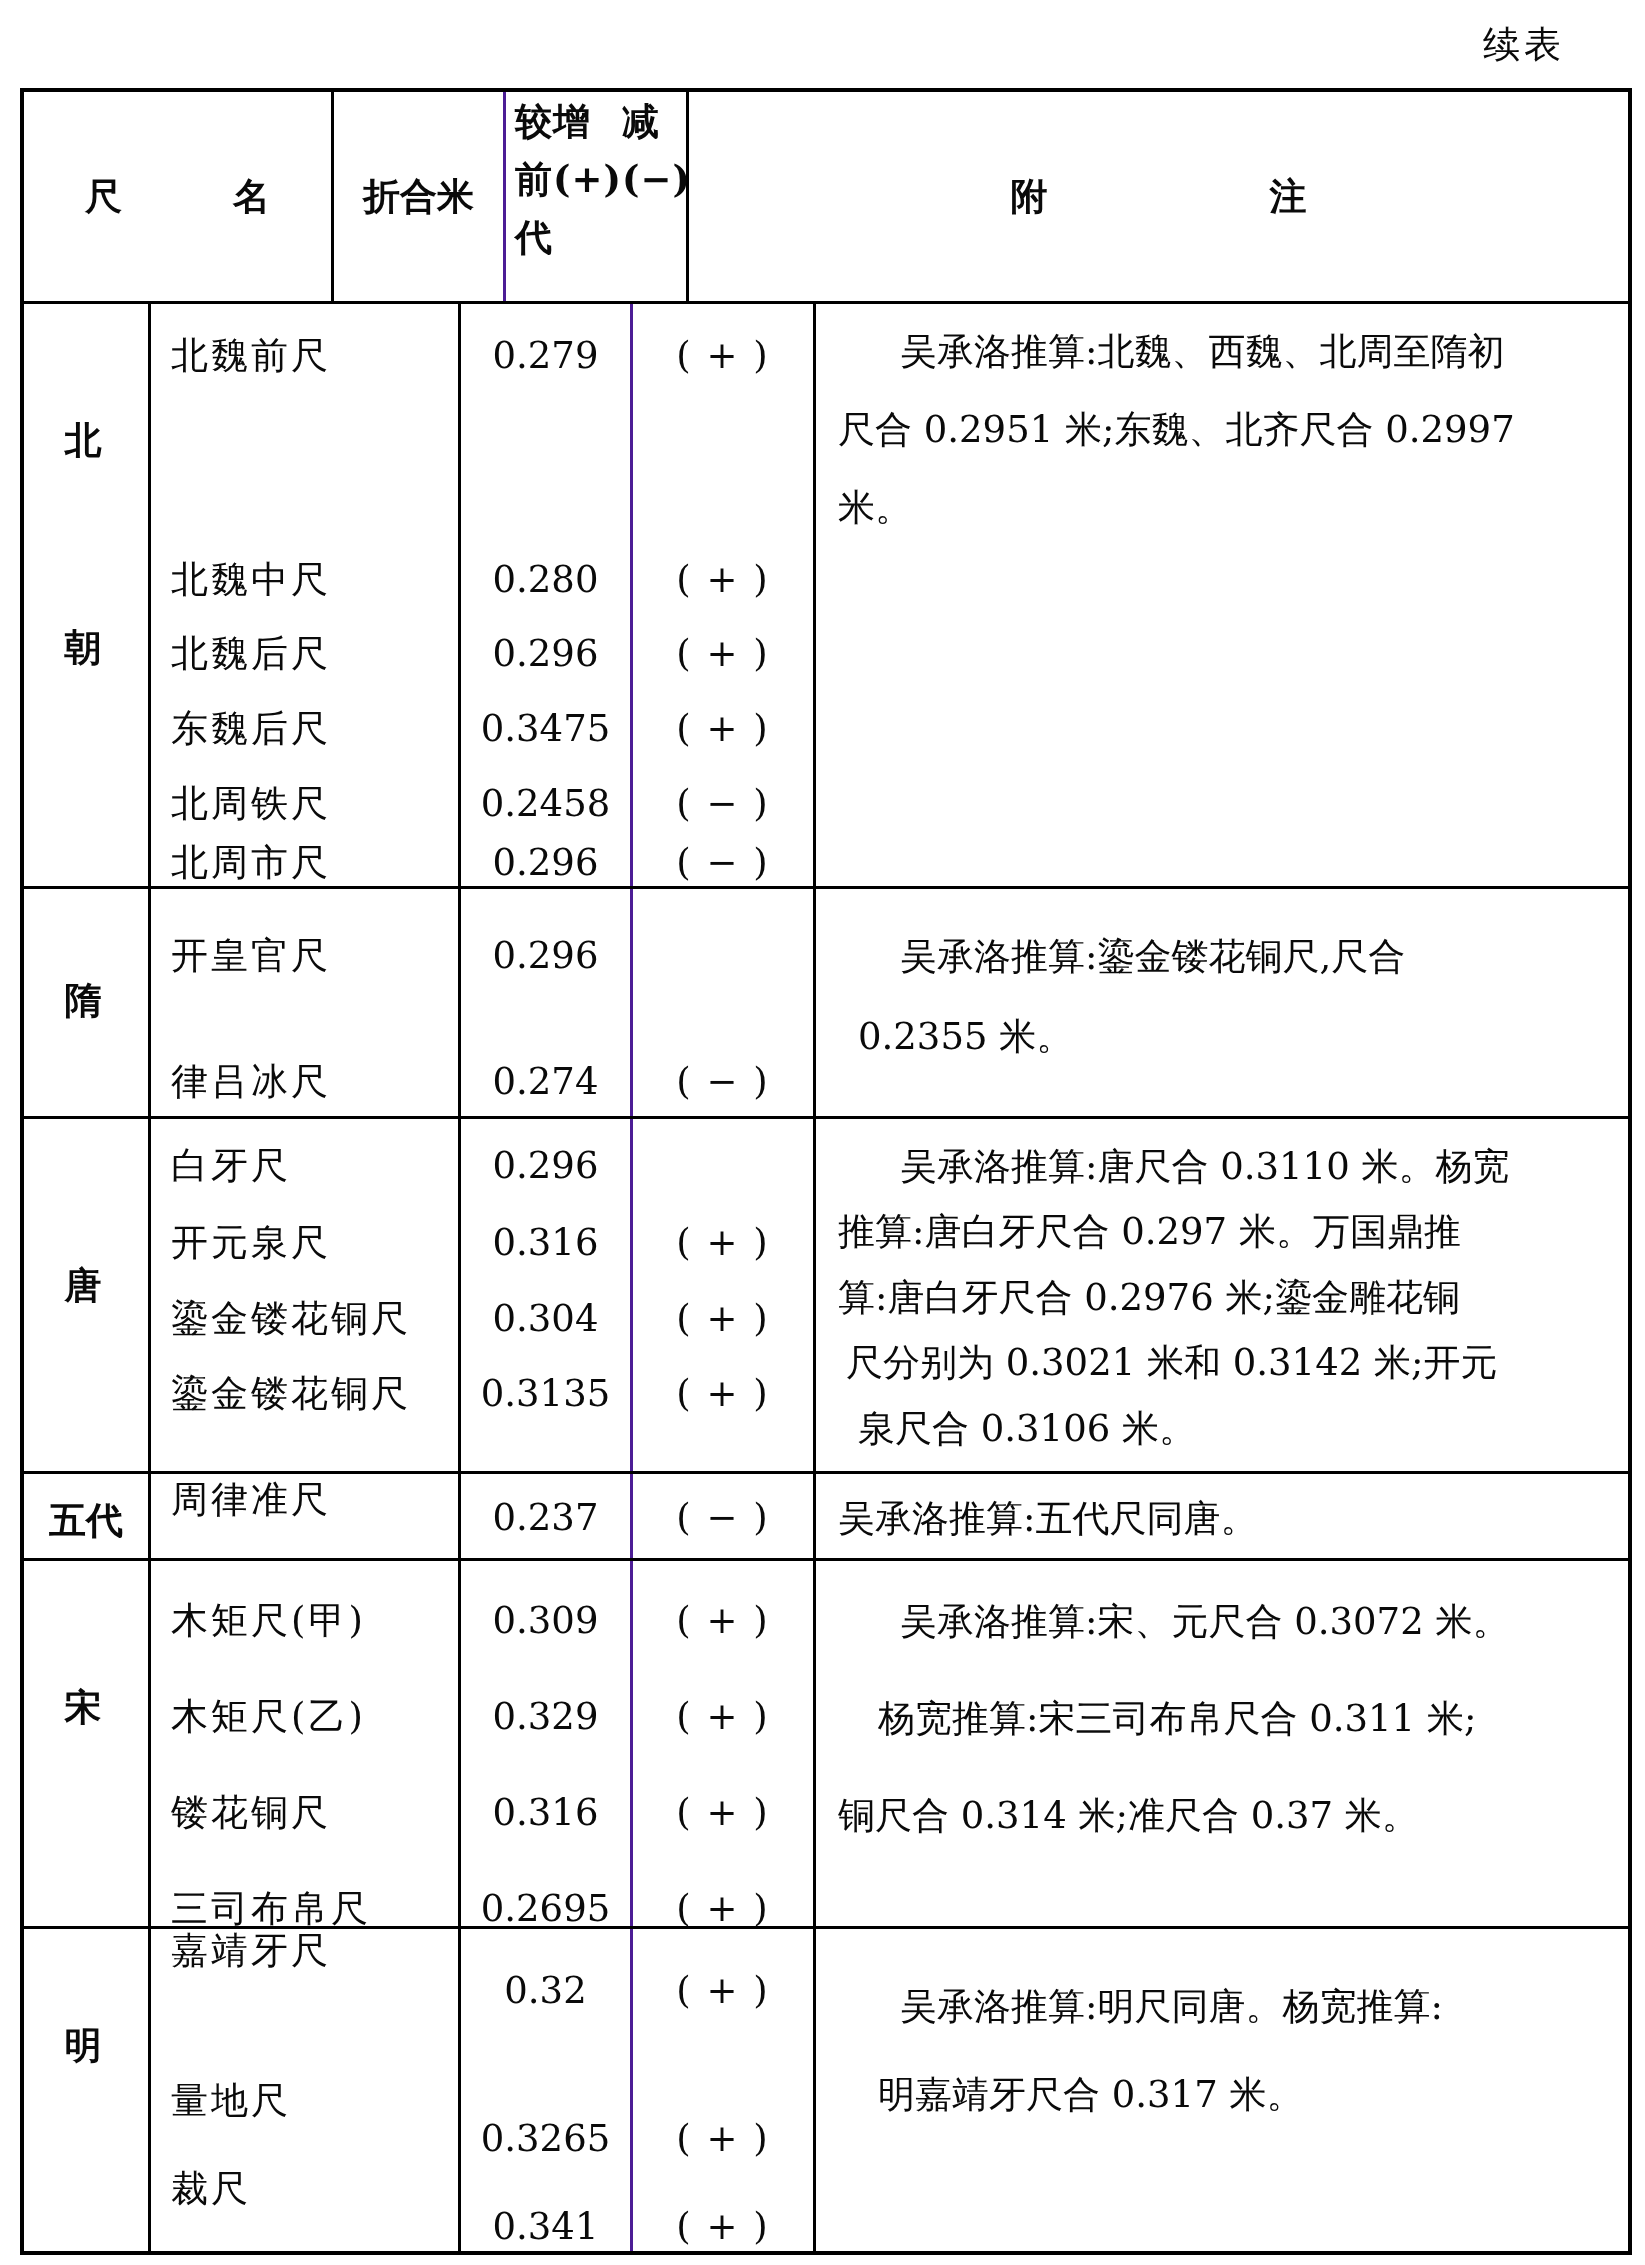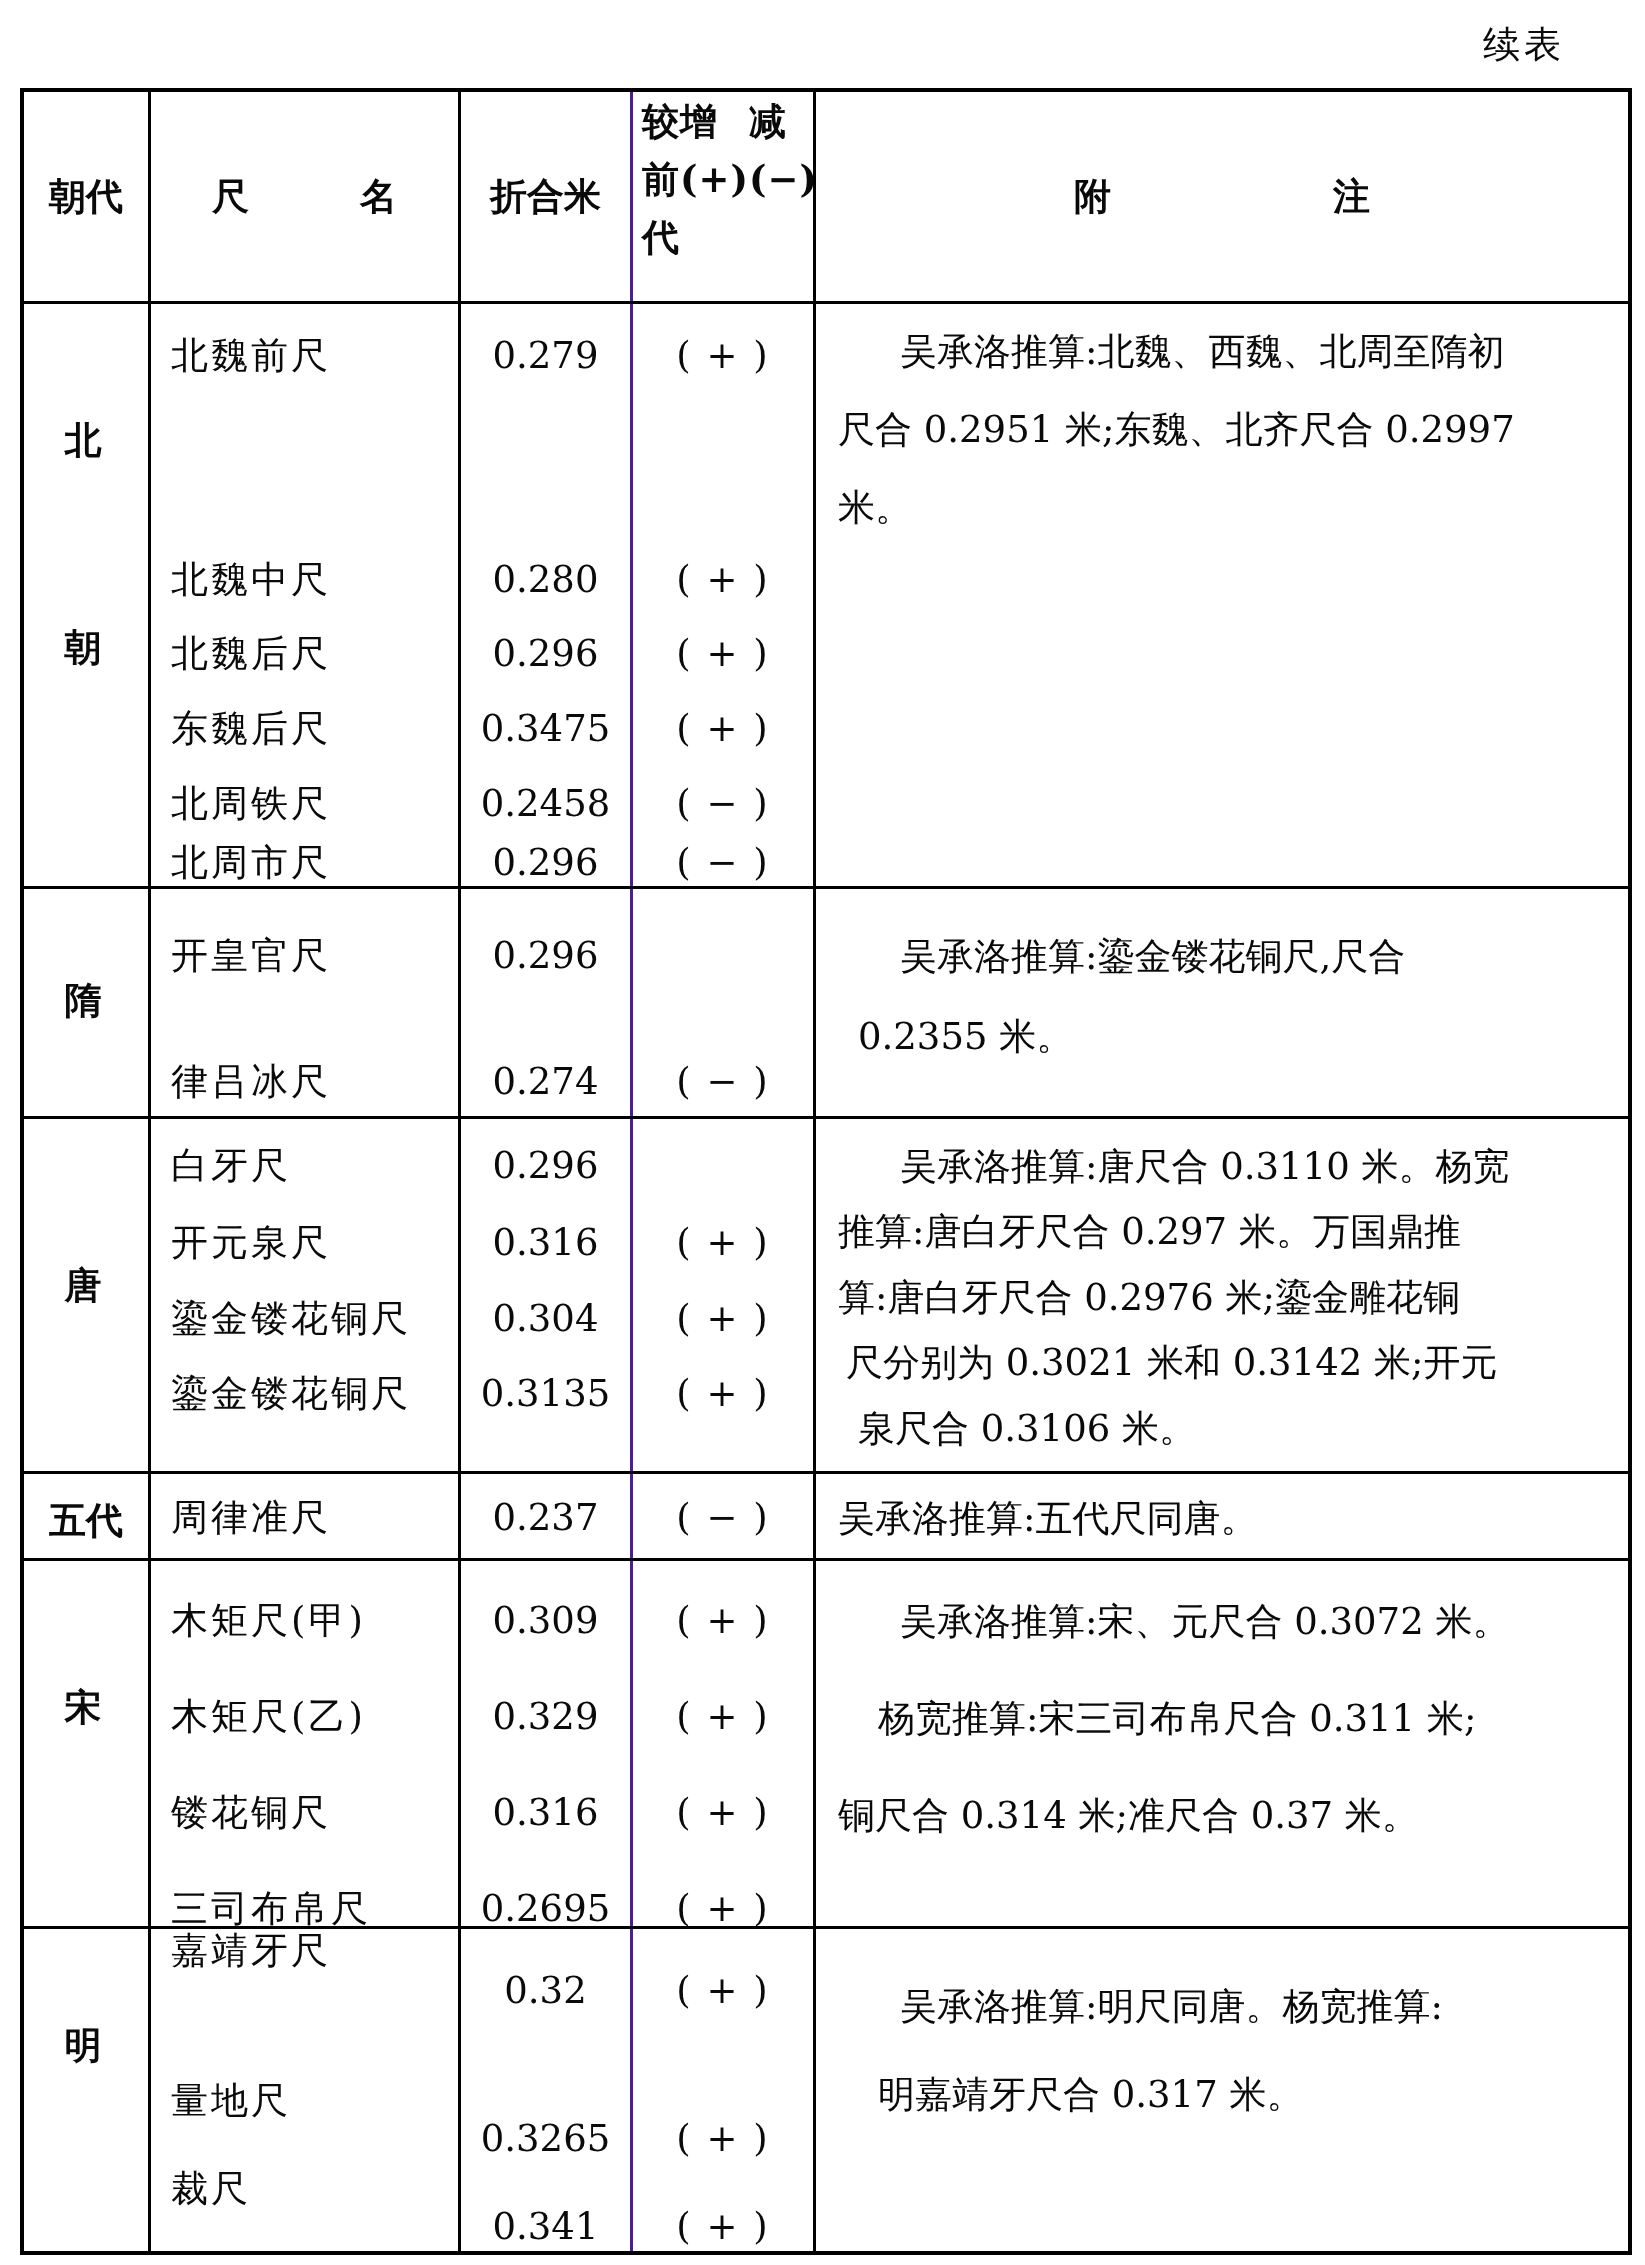--- a/index.html
+++ b/index.html
@@ -29,21 +29,20 @@
 </head>
 <body>
 
 <div class="page">
 
   <div class="continued">续表</div>
 
   <div class="tbl">
 
     <div class="hdr">
-      <div class="c c1 hc">朝代</div>
       <div class="c c2 hc">尺　　　名</div>
       <div class="c c3 hc">折合米</div>
       <div class="c c4 hc cchg">
         <span class="hline">较前代</span>
         <span class="hline">增(+)</span>
         <span class="hline">减(−)</span>
       </div>
       <div class="c c5 hc">附　　　　　　注</div>
     </div>
 
@@ -133,21 +132,21 @@
         <div class="note" style="height:66px">算:唐白牙尺合 0.2976 米;鎏金雕花铜</div>
         <div class="note" style="height:66px;text-indent:8px">尺分别为 0.3021 米和 0.3142 米;开元</div>
         <div class="note" style="height:66px;text-indent:20px">泉尺合 0.3106 米。</div>
       </div>
     </div>
 
     <div class="section" style="height:87px">
       <div class="c c1">
         <span class="dyn" style="margin-top:20px;letter-spacing:0">五代</span>
       </div>
-      <div class="c c2" style="padding-top:22px">
+      <div class="c c2" style="padding-top:4px">
         <div class="row" style="height:65px">周律准尺</div>
       </div>
       <div class="c c3" style="padding-top:22px">
         <div class="row" style="height:65px">0.237</div>
       </div>
       <div class="c c4" style="padding-top:22px">
         <div class="row" style="height:65px">( − )</div>
       </div>
       <div class="c c5" style="padding-top:22px">
         <div class="note" style="height:60px">吴承洛推算:五代尺同唐。</div>

